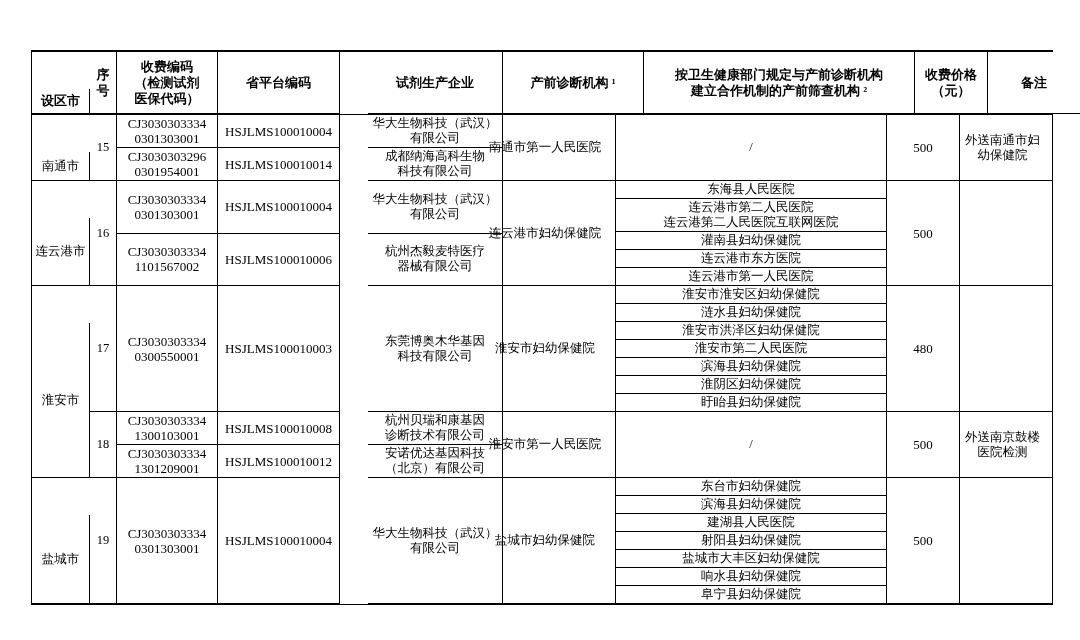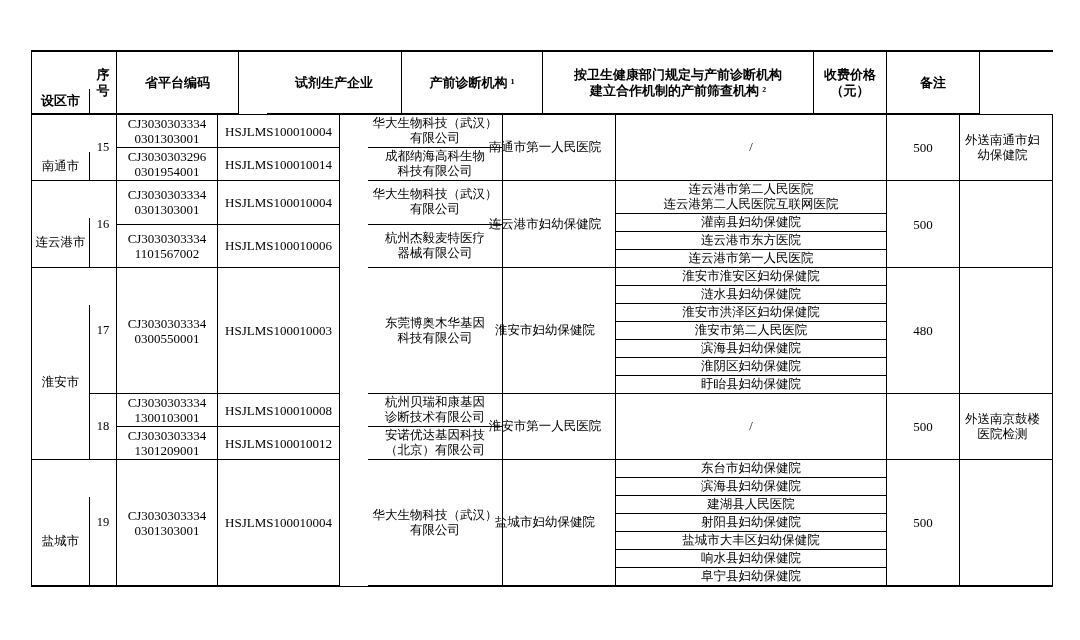--- a/index.html
+++ b/index.html
@@ -36,20 +36,23 @@
 </style>
 </head>
 <body>
 
 <div class="page">
   <div class="table">
     <div class="thead">
       <div class="cell col-city">设区市</div>
       <div class="cell col-seq">序
 号</div>
+      <div class="cell col-code" style="font-size:13px;">收费编码
+（检测试剂
+医保代码）</div>
       <div class="cell col-platform">省平台编码</div>
       <div class="cell col-manufacturer">试剂生产企业</div>
       <div class="cell col-diagnosis">产前诊断机构 ¹</div>
       <div class="cell col-screening">按卫生健康部门规定与产前诊断机构
 建立合作机制的产前筛查机构 ²</div>
       <div class="cell col-price">收费价格
 （元）</div>
       <div class="cell col-remark">备注</div>
     </div>
     <div class="tbody">
@@ -100,20 +103,21 @@
                 <div class="reagent-row">
                   <div class="cell col-code">CJ3030303334
 1101567002</div>
                   <div class="cell col-platform">HSJLMS100010006</div>
                   <div class="cell col-manufacturer">杭州杰毅麦特医疗
 器械有限公司</div>
                 </div>
               </div>
               <div class="cell col-diagnosis">连云港市妇幼保健院</div>
               <div class="screenings">
+                <div class="cell screening-cell">东海县人民医院</div>
                 <div class="cell screening-cell">连云港市第二人民医院
 连云港第二人民医院互联网医院</div>
                 <div class="cell screening-cell">灌南县妇幼保健院</div>
                 <div class="cell screening-cell">连云港市东方医院</div>
                 <div class="cell screening-cell">连云港市第一人民医院</div>
               </div>
               <div class="cell col-price">500</div>
               <div class="cell col-remark remark-cell"></div>
             </div>
           </div>

